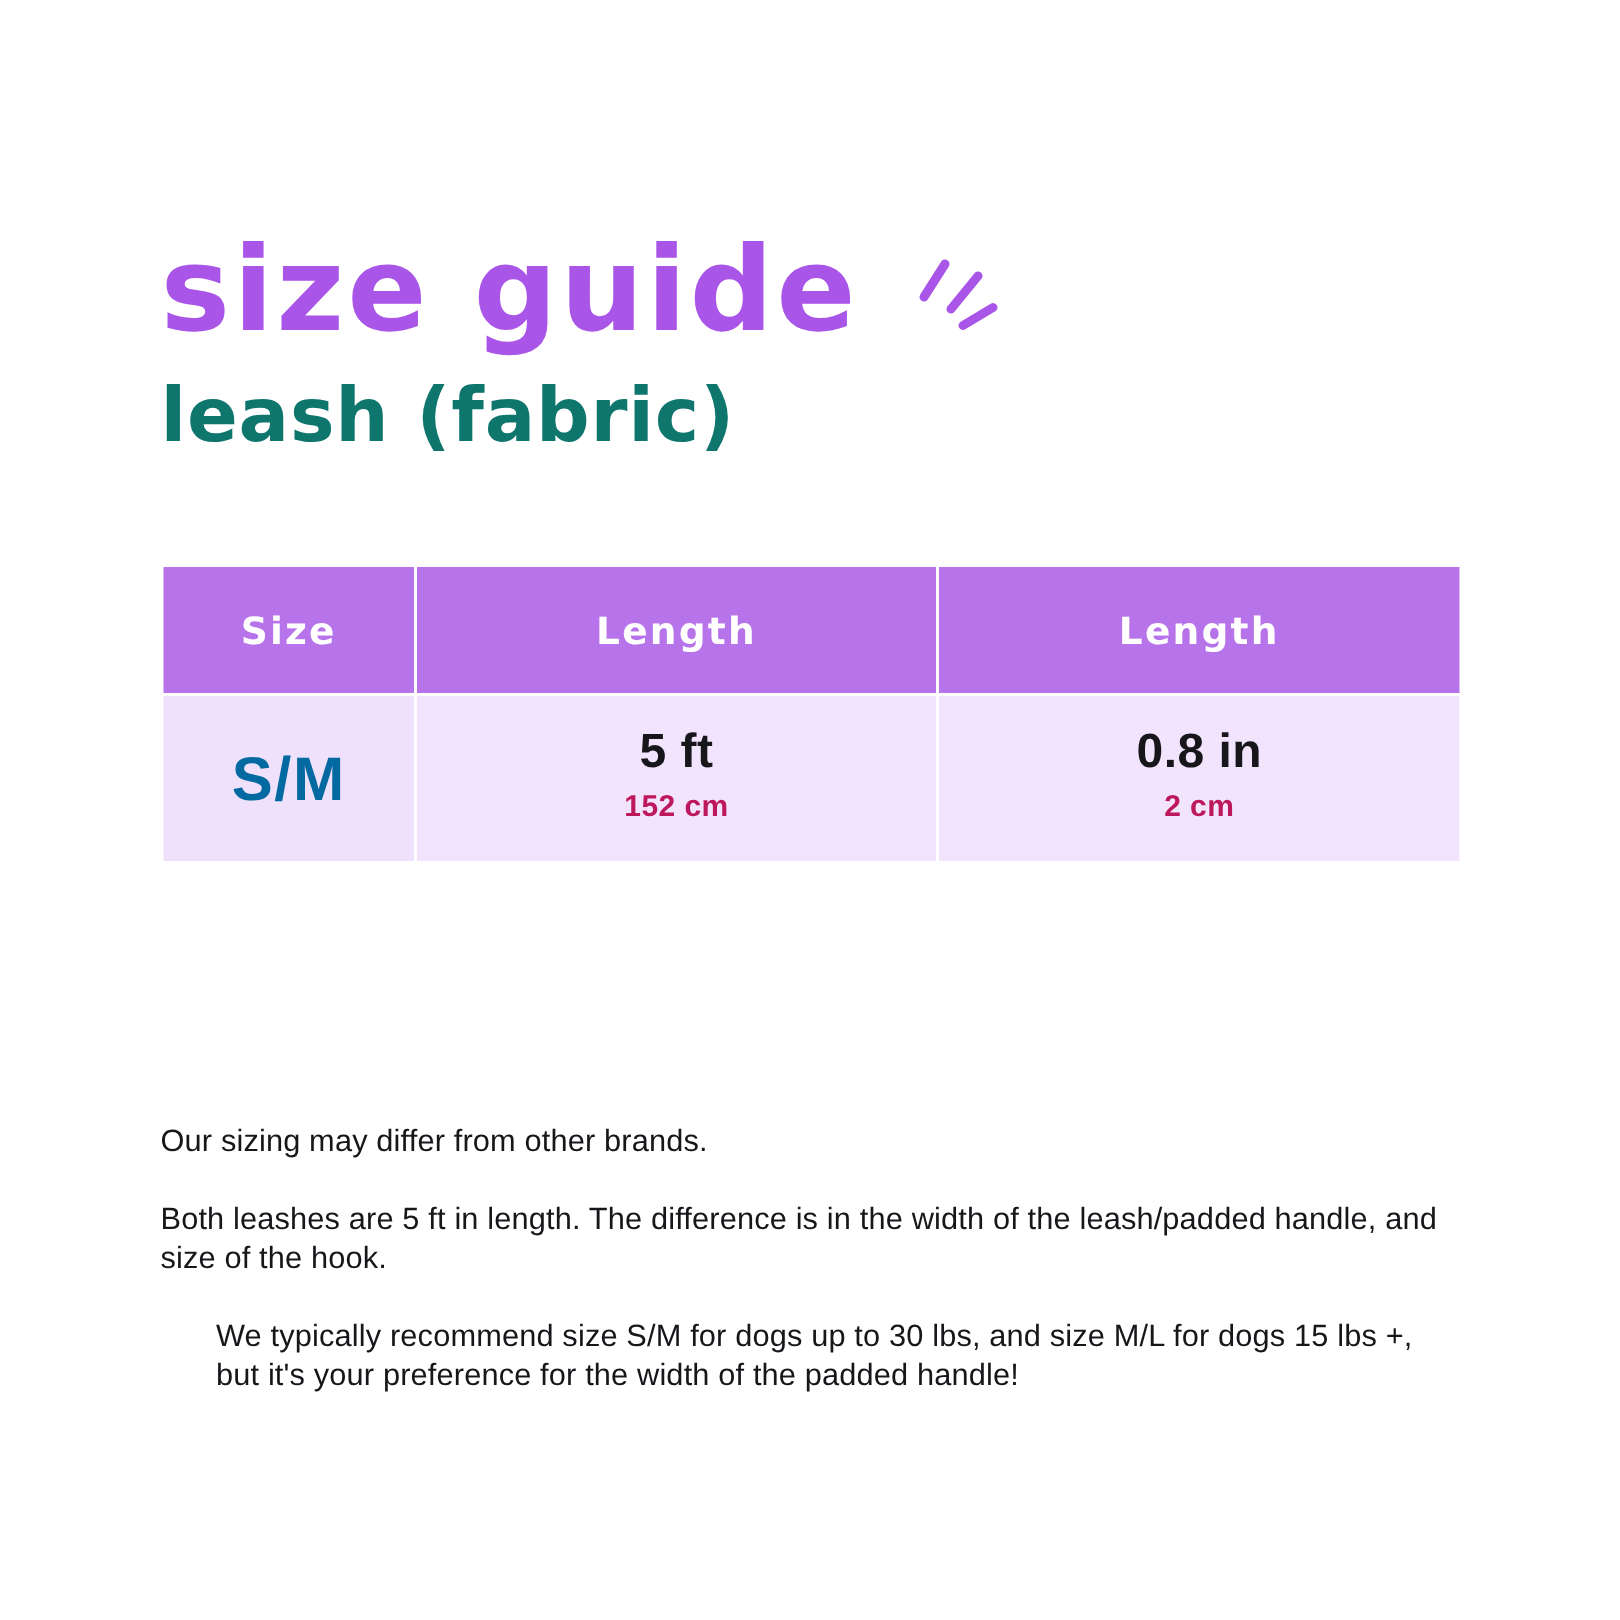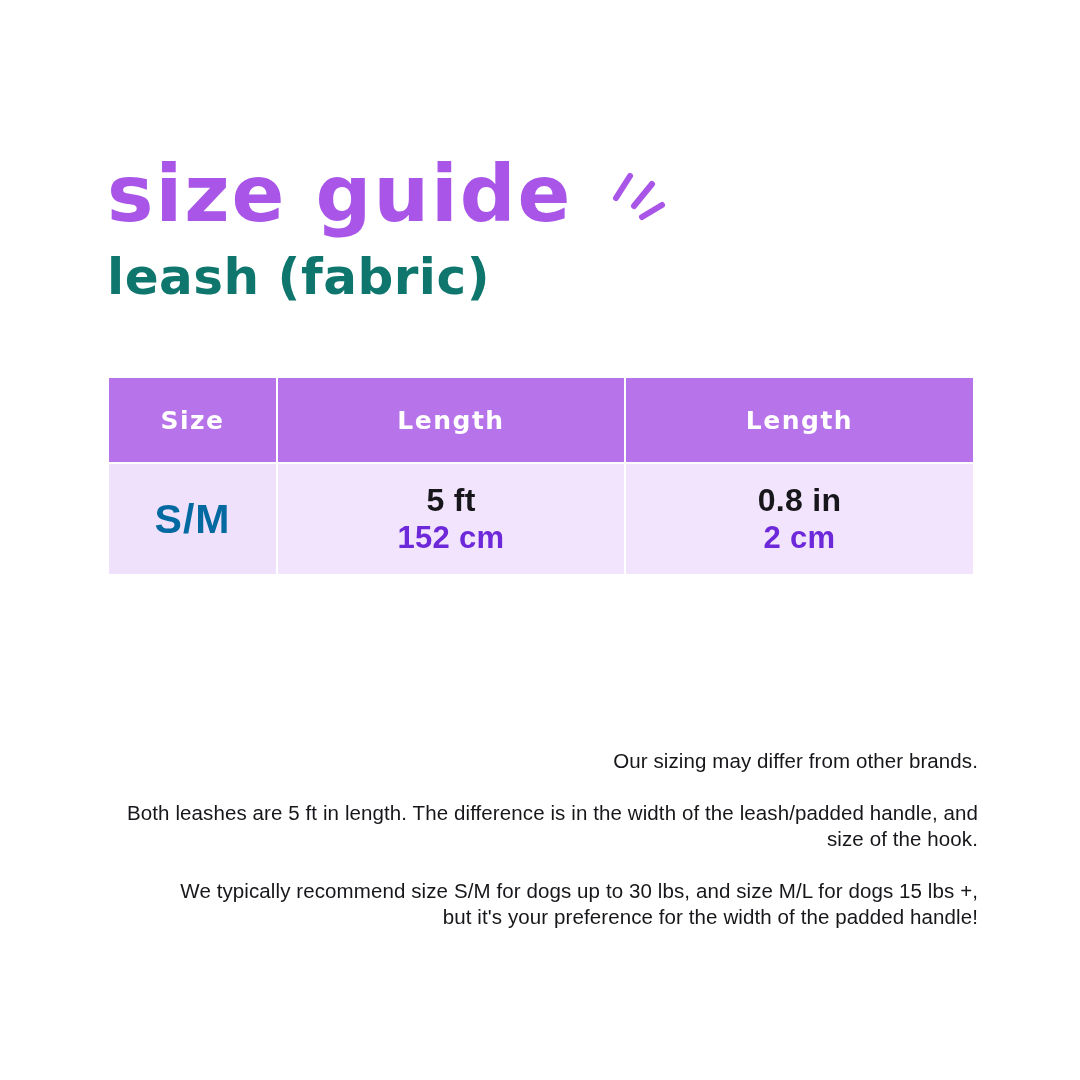--- a/index.html
+++ b/index.html
@@ -95,34 +95,33 @@
     display: block;
     font-size: 32px;
     font-weight: 700;
     color: #17161a;
     line-height: 30px;
     letter-spacing: 0.3px;
   }
   .val-secondary {
     display: block;
     margin-top: 8px;
-    font-size: 31px;
+    font-size: 20px;
     font-weight: 700;
-    color: #6d28d9;
+    color: #be185d;
     line-height: 30px;
     letter-spacing: 0.3px;
   }
 
   
   .notes {
     position: absolute;
-    left: 118px;
+    left: 107px;
     top: 748px;
     width: 860px;
-    text-align: right;
   }
   .note {
     font-size: 20.5px;
     line-height: 26px;
     color: #17161a;
     margin-bottom: 26px;
     letter-spacing: 0.1px;
   }
   .note:last-child { margin-bottom: 0; margin-left: 37px; }
 </style>

